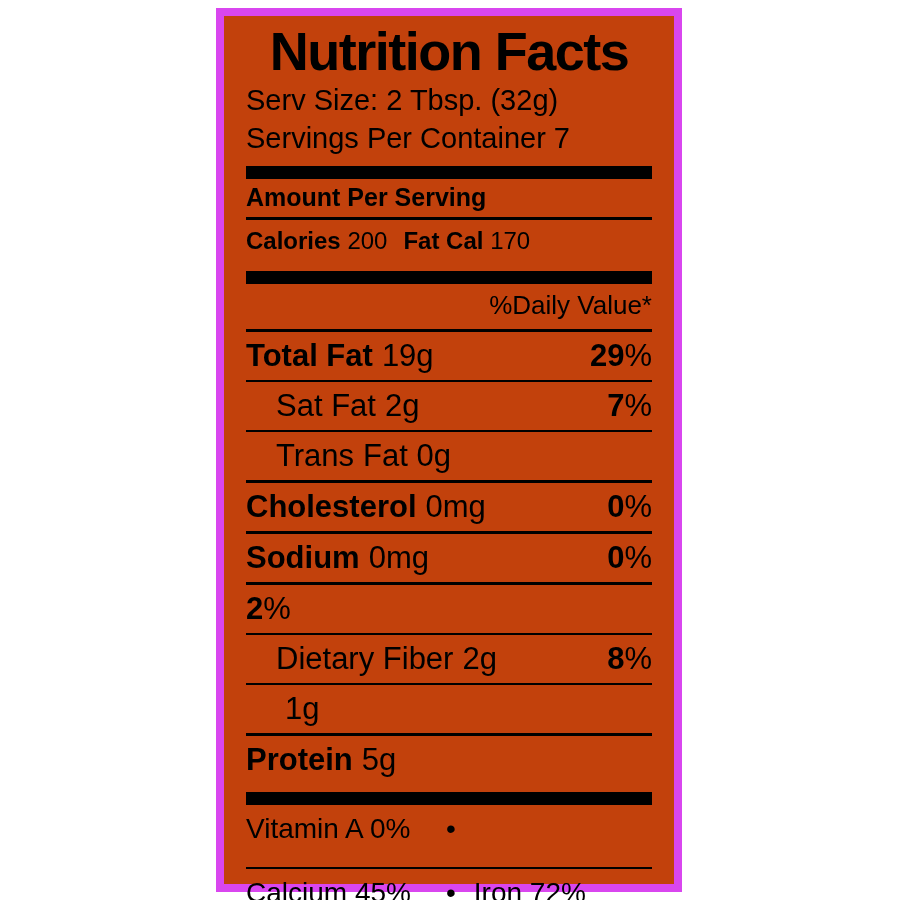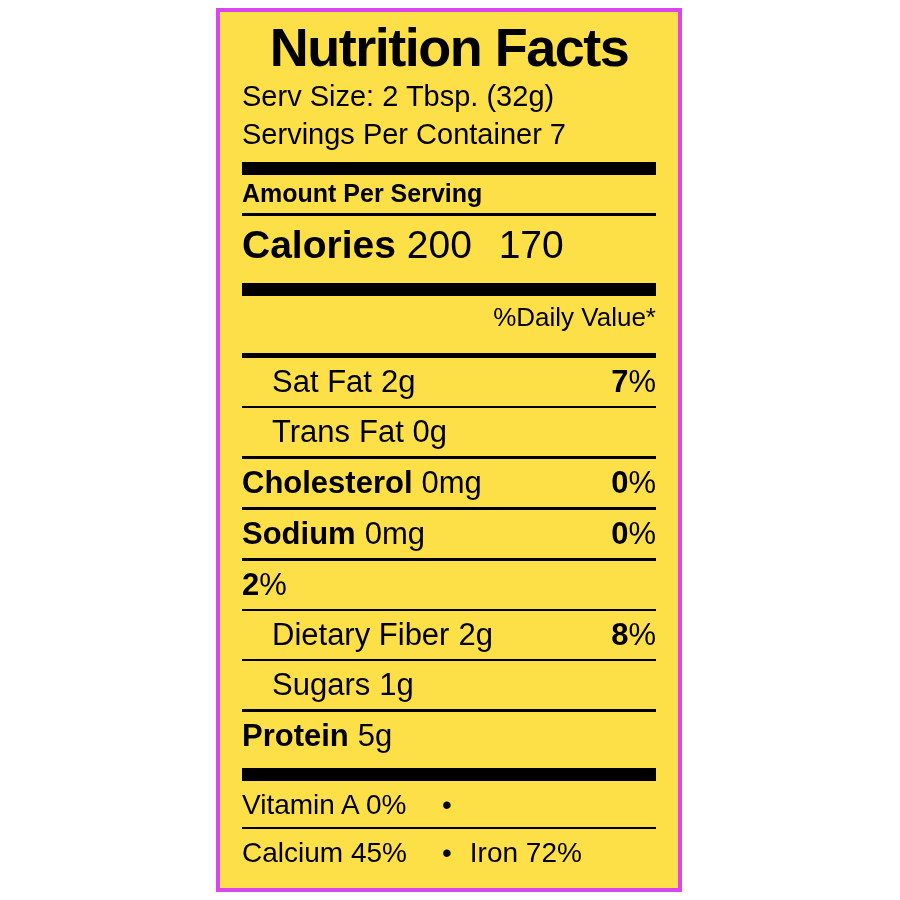--- a/index.html
+++ b/index.html
@@ -19,22 +19,22 @@
     width: 900px;
     height: 900px;
     background: #ffffff;
   }
   .panel {
     position: absolute;
     left: 216px;
     top: 8px;
     width: 466px;
     height: 884px;
-    border: 4px solid #d946ef;
-    background: #fde047;
+    border: 8px solid #d946ef;
+    background: #c2410c;
     box-sizing: border-box;
     padding: 4px 22px 0 22px;
   }
 
   .title {
     font-size: 54px;
     font-weight: bold;
     letter-spacing: -1.5px;
     line-height: 1.02;
     text-align: center;
@@ -65,31 +65,31 @@
   .amount-per {
     font-size: 25px;
     font-weight: bold;
     line-height: 1.0;
     padding: 6px 0 7px 0;
   }
 
   .calories-row {
     display: flex;
     align-items: baseline;
-    font-size: 39px;
+    font-size: 24px;
     padding: 7px 0 8px 0;
     white-space: nowrap;
   }
   .calories-row .b { font-weight: bold; }
   .calories-row .gap { width: 16px; display: inline-block; }
 
   .dv-header {
     font-size: 26px;
     text-align: right;
-    padding: 6px 0 20px 0;
+    padding: 6px 0 8px 0;
     white-space: nowrap;
   }
 
   .nrow {
     display: flex;
     align-items: baseline;
     justify-content: space-between;
     font-size: 31px;
     padding: 6px 0 6px 0;
     white-space: nowrap;
@@ -100,21 +100,21 @@
   .nrow .name.ital { font-weight: normal; }
   .nrow .amt { font-weight: normal; margin-left: 9px; }
   .nrow .pct { font-weight: normal; }
   .nrow .pct b { font-weight: bold; }
   .indent { padding-left: 30px; }
 
   .vitrow {
     display: flex;
     align-items: baseline;
     font-size: 28px;
-    padding: 8px 0 6px 0;
+    padding: 8px 0 22px 0;
     white-space: nowrap;
   }
   .vitrow .cell { }
   .vitrow .dot { padding: 0 18px; }
   .vitrow .cell.wide { min-width: 182px; }
 </style>
 </head>
 <body>
 
 <div class="page">
@@ -129,30 +129,38 @@
 
     <div class="amount-per">Amount Per Serving</div>
 
     <div class="rule-thin"></div>
 
     <div class="calories-row">
       <span class="b">Calories</span>
       <span>&nbsp;</span>
       <span>200</span>
       <span class="gap"></span>
+      <span class="b">Fat Cal</span>
       <span>&nbsp;</span>
       <span>170</span>
     </div>
 
     <div class="rule-thick"></div>
 
     <div class="dv-header">%Daily Value*</div>
 
     <div class="rule-thin"></div>
 
+    <div class="nrow">
+      <span class="left">
+        <span class="name">Total Fat</span>
+        <span class="amt">19g</span>
+      </span>
+      <span class="pct"><b>29</b><span>%</span></span>
+    </div>
     <div class="rule-hair"></div>
 
     <div class="nrow indent">
       <span class="left">
         <span class="name plain">Sat Fat</span>
         <span class="amt">2g</span>
       </span>
       <span class="pct"><b>7</b><span>%</span></span>
     </div>
     <div class="rule-hair"></div>
@@ -193,21 +201,20 @@
       <span class="left">
         <span class="name plain">Dietary Fiber</span>
         <span class="amt">2g</span>
       </span>
       <span class="pct"><b>8</b><span>%</span></span>
     </div>
     <div class="rule-hair"></div>
 
     <div class="nrow indent">
       <span class="left">
-        <span class="name plain">Sugars</span>
         <span class="amt">1g</span>
       </span>
       <span class="pct"><b></b><span></span></span>
     </div>
     <div class="rule-thin"></div>
 
     <div class="nrow">
       <span class="left">
         <span class="name">Protein</span>
         <span class="amt">5g</span>

